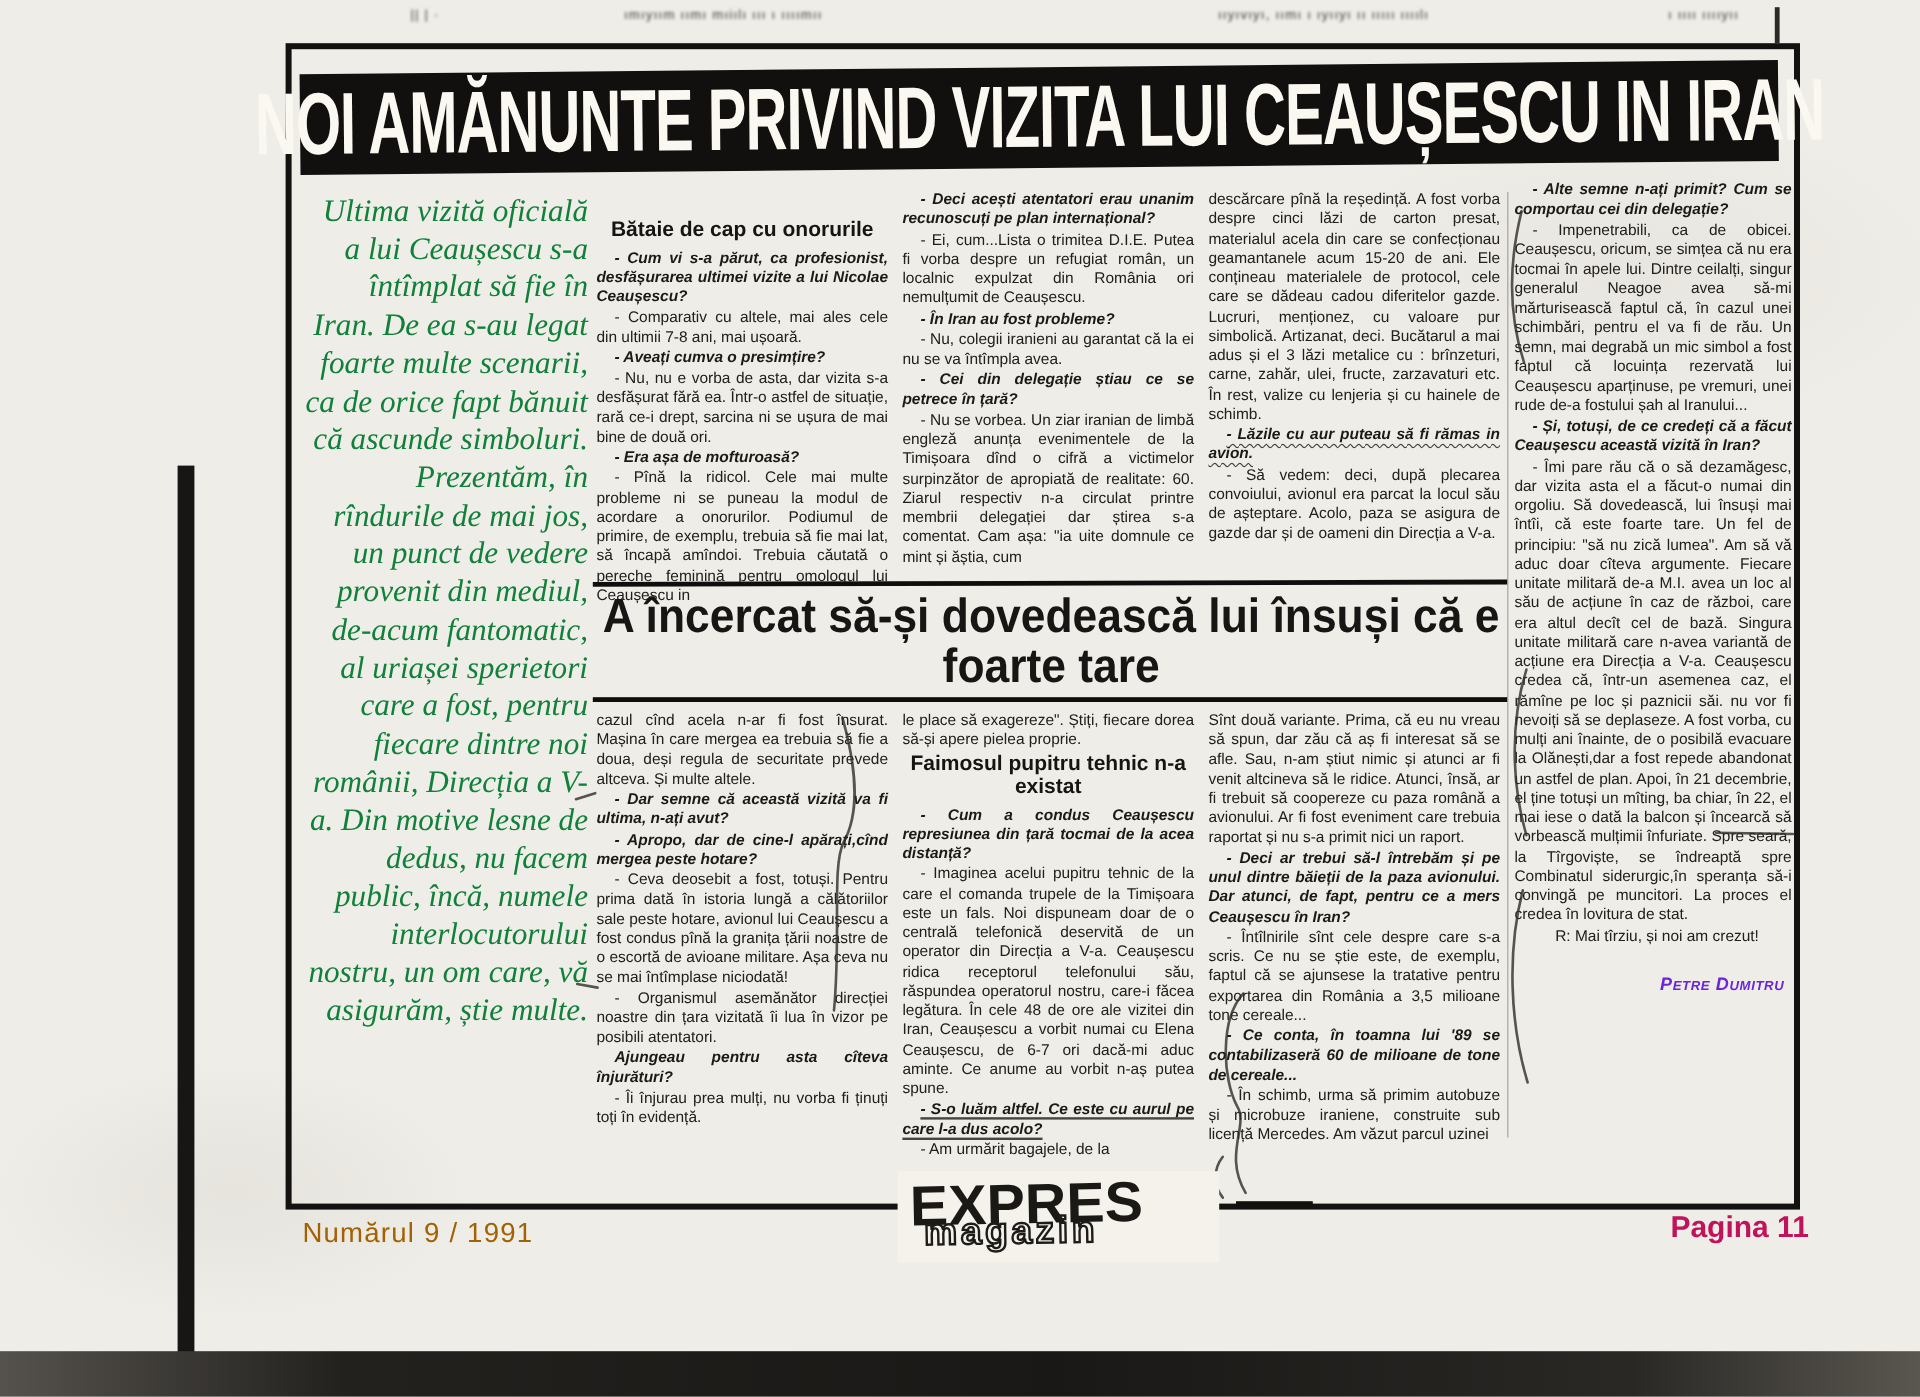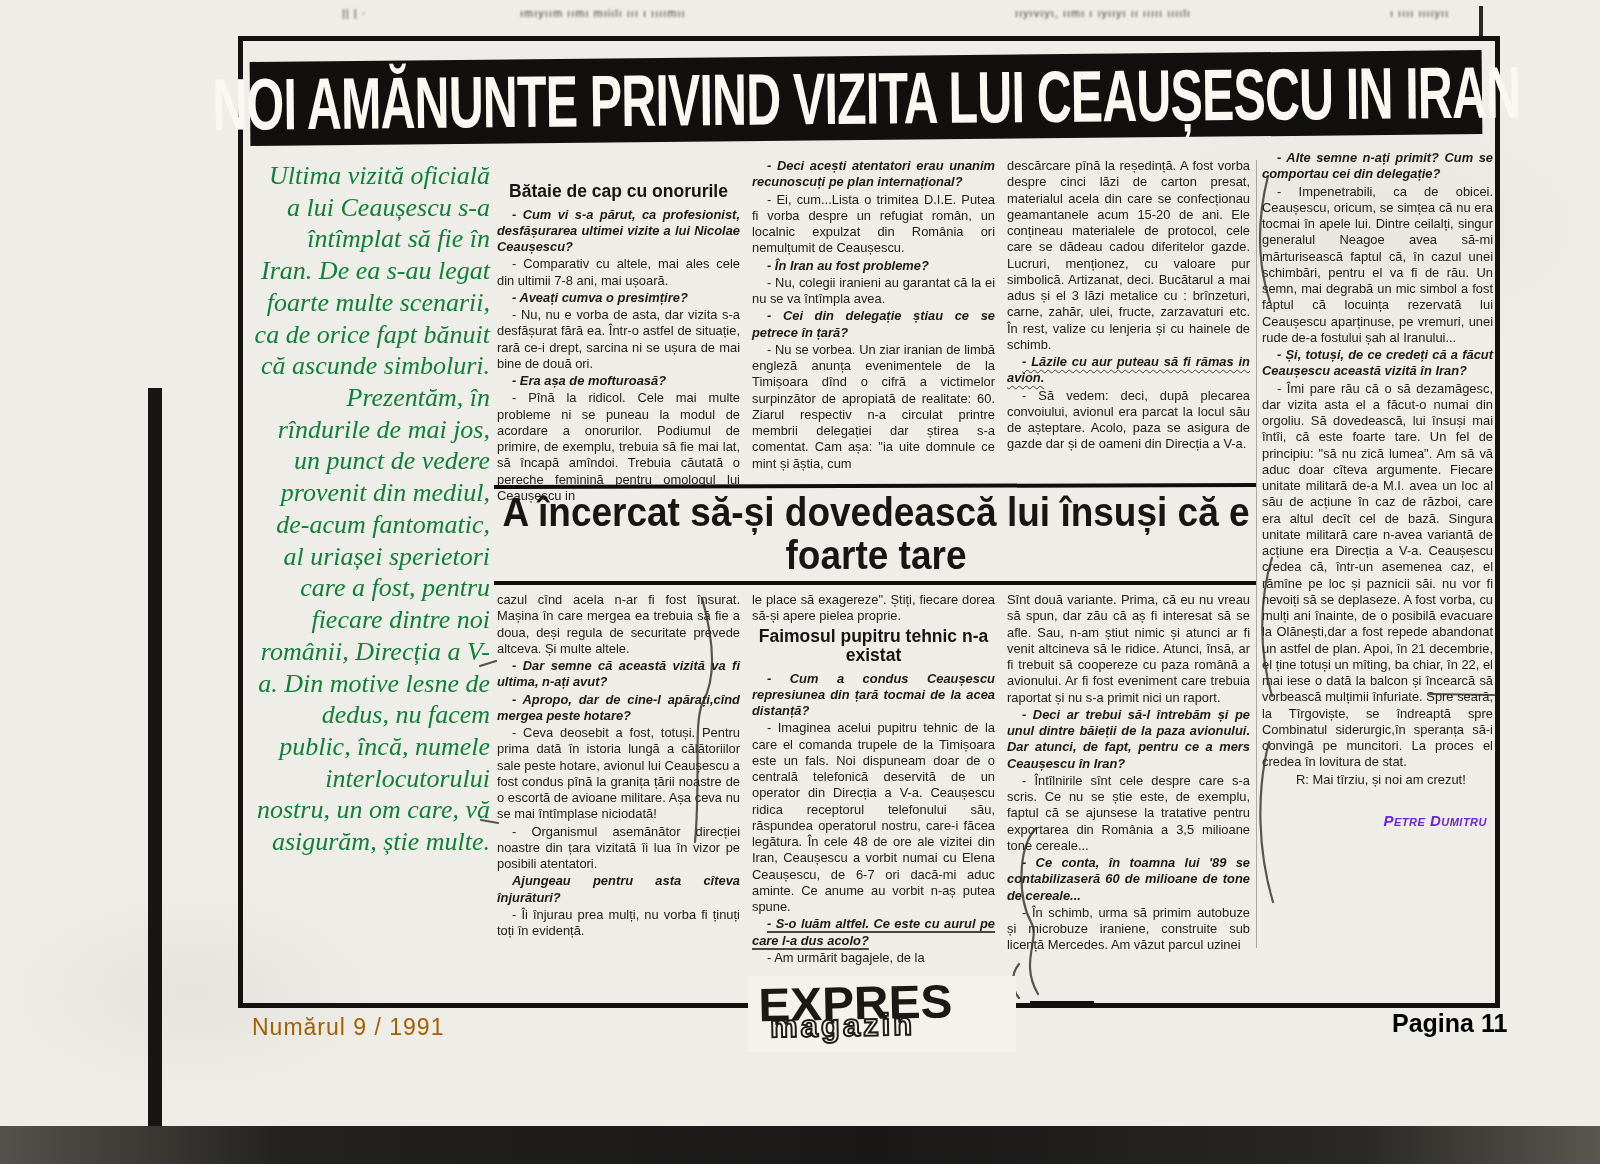--- a/index.html
+++ b/index.html
@@ -78,21 +78,21 @@
 
   
   .logo{position:absolute;left:748px;top:976px;width:268px;height:76px;background:#efede7;z-index:3;}
   .logo-expres{position:absolute;left:14px;top:0;font-weight:900;font-size:46px;letter-spacing:0px;
     color:#1f1e1b;transform:rotate(-1.2deg) scale(1.04,1.02);}
   .logo-magazin{position:absolute;left:22px;top:32px;font-weight:900;font-size:31px;letter-spacing:3px;
     color:transparent;-webkit-text-stroke:2px #22211e;transform:rotate(-1deg);}
   .logo-dash{position:absolute;top:1001px;height:6px;background:#161513;z-index:2;}
 
   .footer-issue{position:absolute;left:252px;top:1014px;font-size:23px;color:#a16207;filter:blur(.4px);letter-spacing:1px;}
-  .footer-page{position:absolute;left:1392px;top:1009px;font-size:25px;font-weight:600;color:#000000;}
+  .footer-page{position:absolute;left:1392px;top:1009px;font-size:25px;font-weight:600;color:#be185d;}
 
   .penmarks{position:absolute;left:0;top:0;width:1600px;height:1164px;pointer-events:none;}
 </style>
 </head>
 <body>
 
 <div class="paper"></div>
 
 <div class="left-band"></div>
 <div class="bottom-strip"></div>

